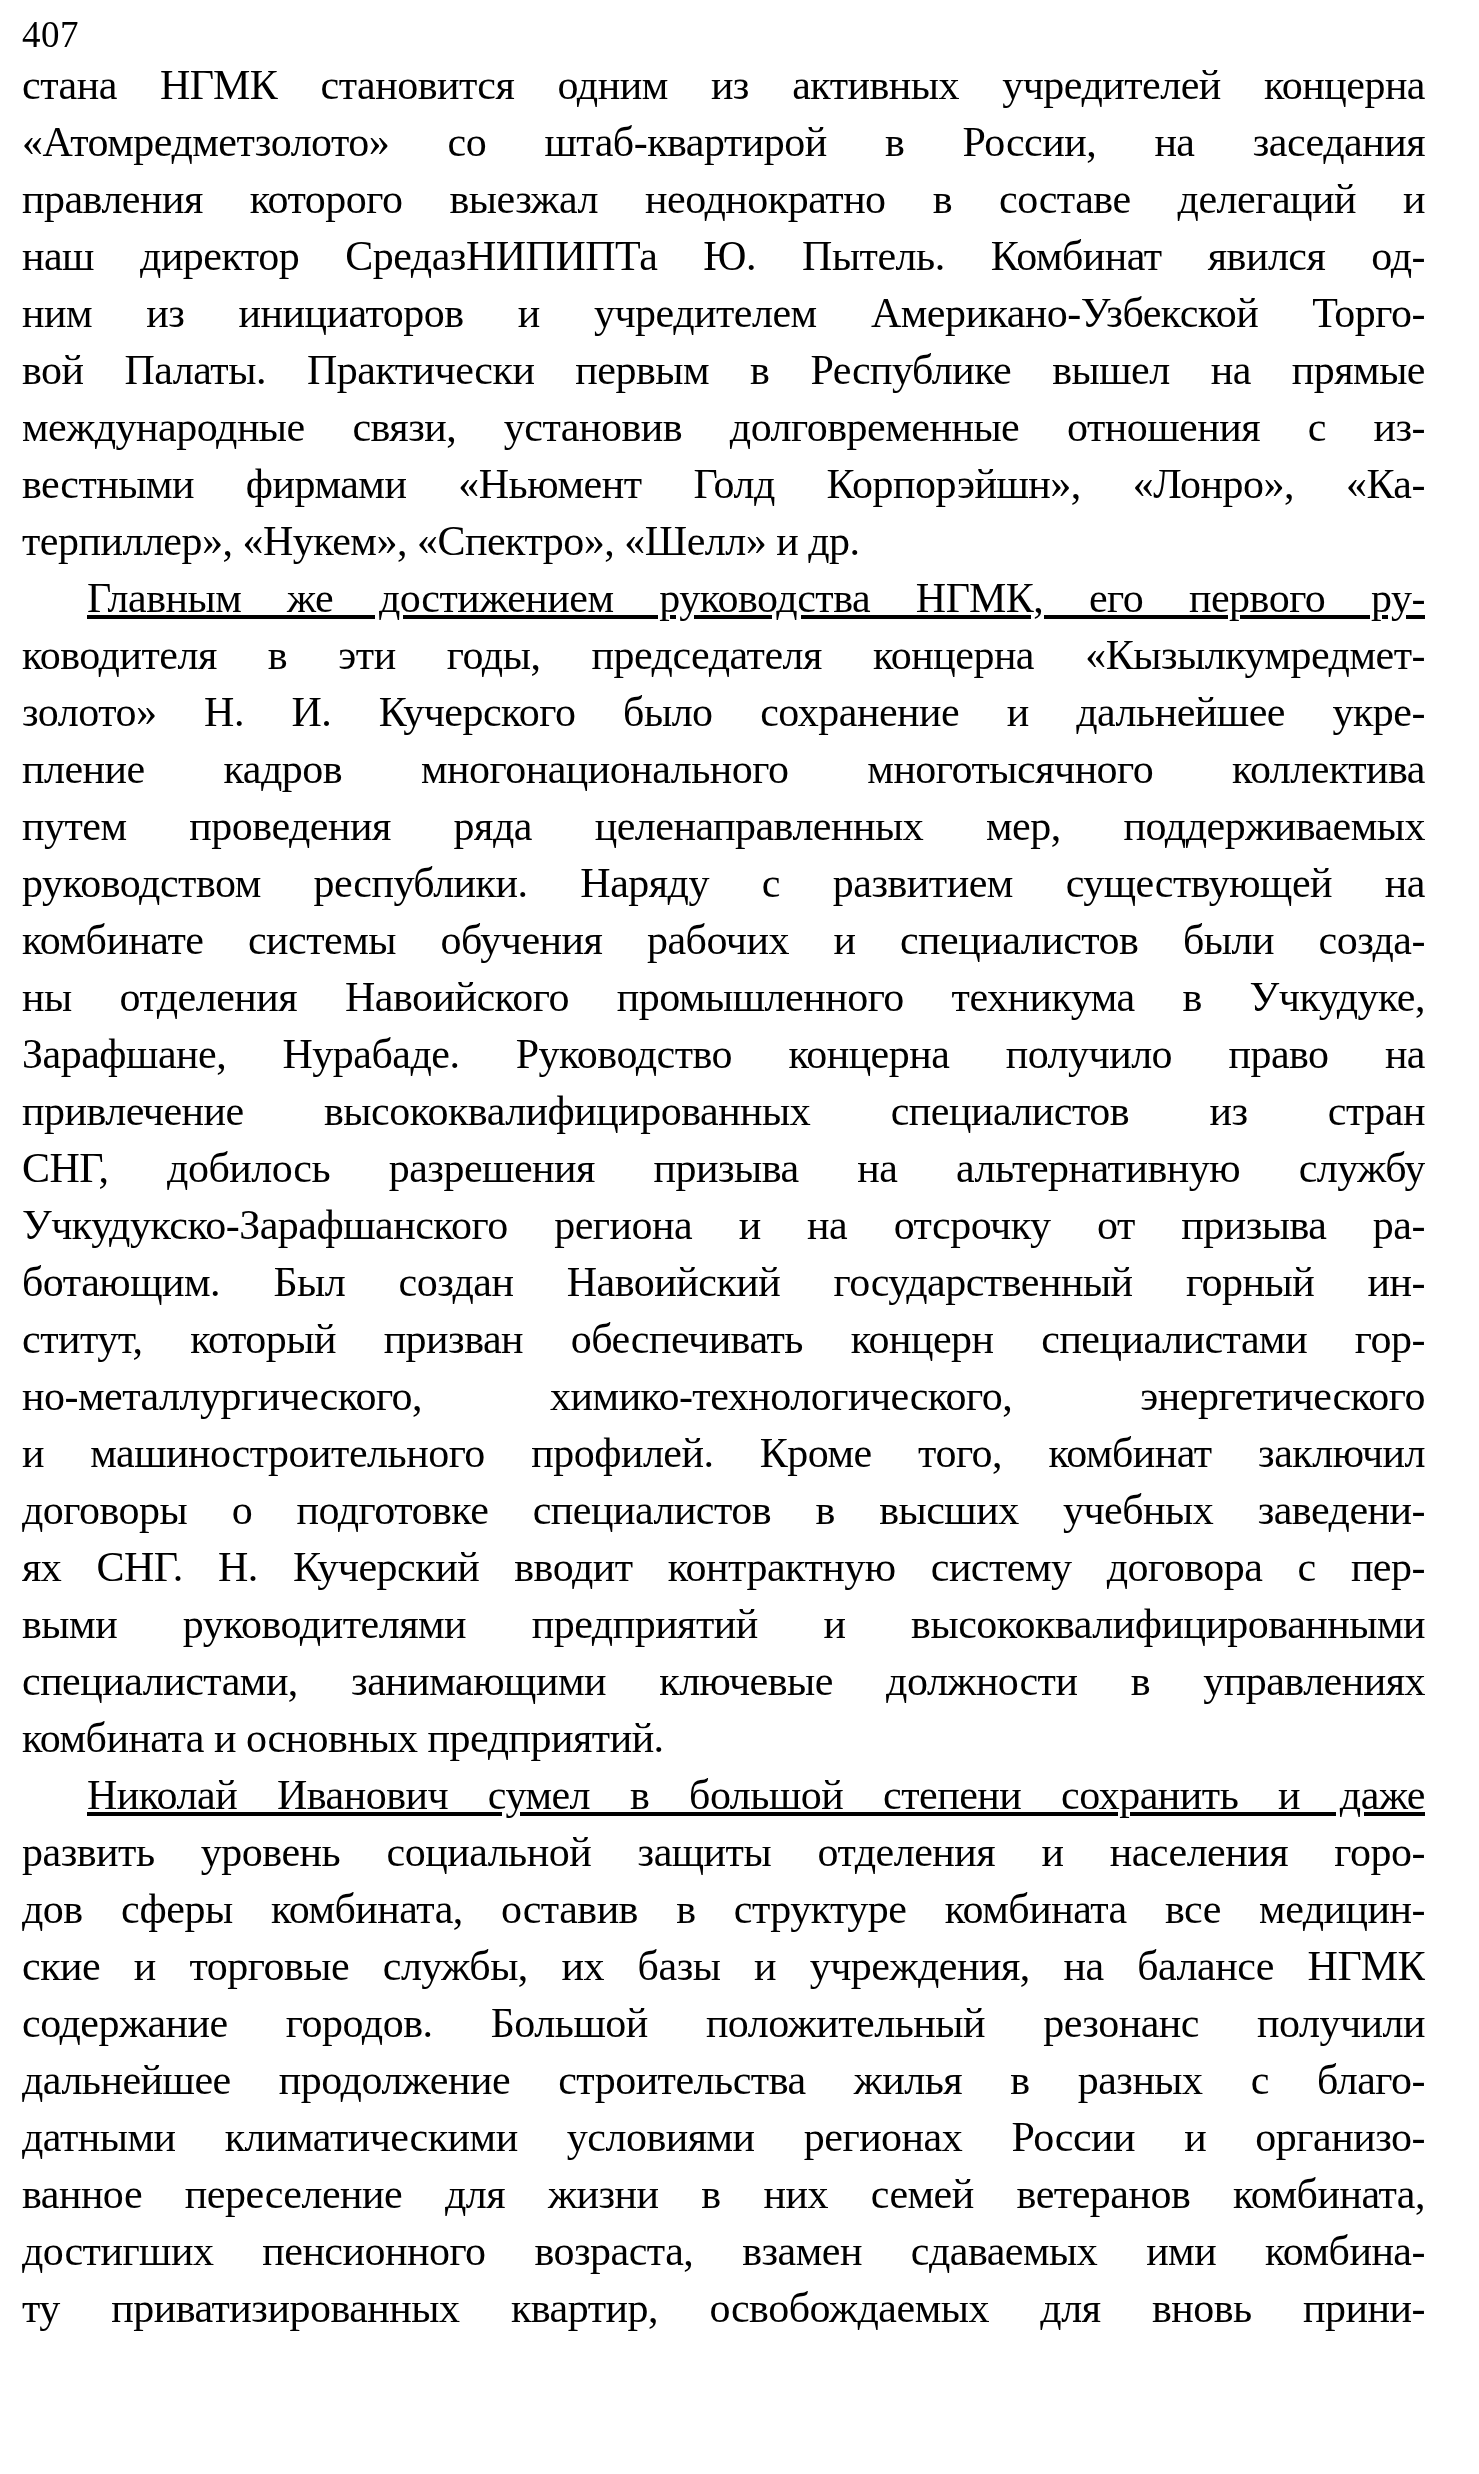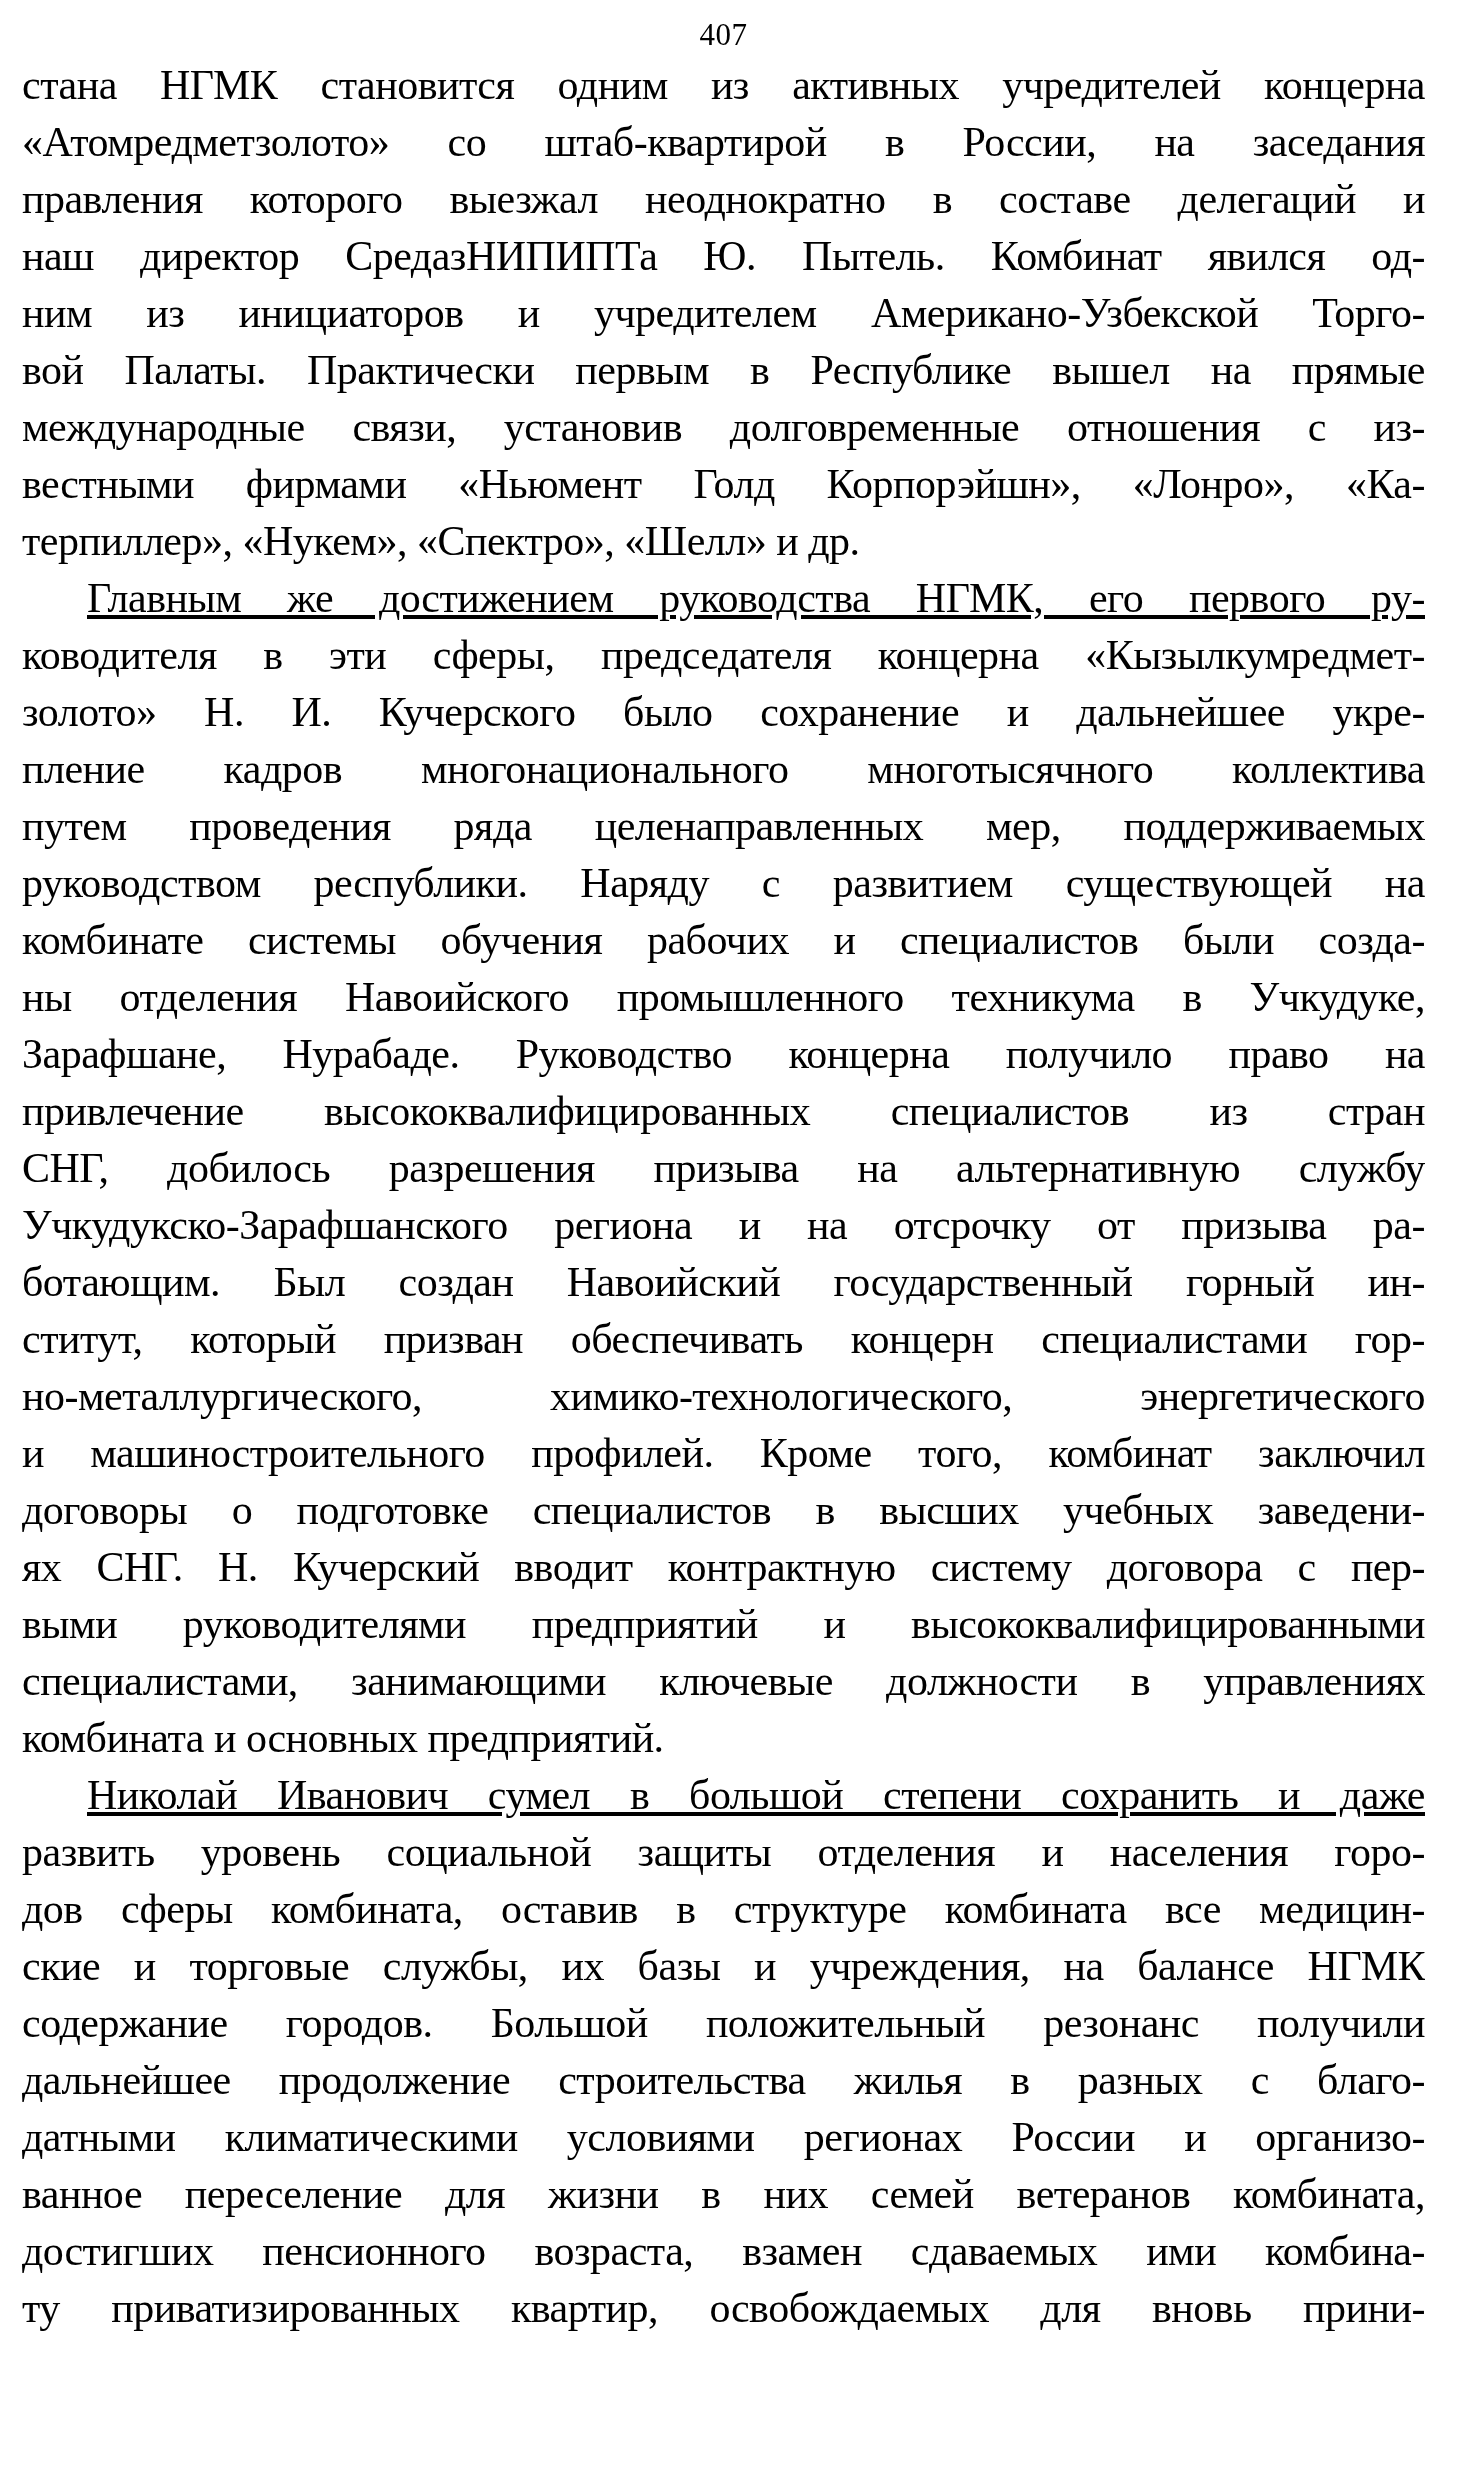--- a/index.html
+++ b/index.html
@@ -12,22 +12,22 @@
     width: 1479px;
     height: 2475px;
     background: #ffffff;
     color: #000000;
     font-family: "Liberation Serif", "DejaVu Serif", serif;
     box-sizing: border-box;
     padding: 13px 54px 0 22px;
     overflow: hidden;
   }
   .page-number {
-    text-align: center;
-    font-size: 31px;
+    text-align: left;
+    font-size: 37px;
     line-height: 44px;
     letter-spacing: 0.5px;
   }
   .text-block {
   }
   .paragraph {
     margin: 0;
   }
   .line {
     font-size: 42px;
@@ -59,21 +59,21 @@
         <div class="line fill">правления которого выезжал неоднократно в составе делегаций и</div>
         <div class="line fill">наш директор СредазНИПИПТа Ю. Пытель. Комбинат явился од-</div>
         <div class="line fill">ним из инициаторов и учредителем Американо-Узбекской Торго-</div>
         <div class="line fill">вой Палаты. Практически первым в Республике вышел на прямые</div>
         <div class="line fill">международные связи, установив долговременные отношения с из-</div>
         <div class="line fill">вестными фирмами «Ньюмент Голд Корпорэйшн», «Лонро», «Ка-</div>
         <div class="line">терпиллер», «Нукем», «Спектро», «Шелл» и др.</div>
       </div>
       <div class="paragraph">
         <div class="line indent fill">Главным же достижением руководства НГМК, его первого ру-</div>
-        <div class="line fill">ководителя в эти сферы, председателя концерна «Кызылкумредмет-</div>
+        <div class="line fill">ководителя в эти годы, председателя концерна «Кызылкумредмет-</div>
         <div class="line fill">золото» Н. И. Кучерского было сохранение и дальнейшее укре-</div>
         <div class="line fill">пление кадров многонационального многотысячного коллектива</div>
         <div class="line fill">путем проведения ряда целенаправленных мер, поддерживаемых</div>
         <div class="line fill">руководством республики. Наряду с развитием существующей на</div>
         <div class="line fill">комбинате системы обучения рабочих и специалистов были созда-</div>
         <div class="line fill">ны отделения Навоийского промышленного техникума в Учкудуке,</div>
         <div class="line fill">Зарафшане, Нурабаде. Руководство концерна получило право на</div>
         <div class="line fill">привлечение высококвалифицированных специалистов из стран</div>
         <div class="line fill">СНГ, добилось разрешения призыва на альтернативную службу</div>
         <div class="line fill">Учкудукско-Зарафшанского региона и на отсрочку от призыва ра-</div>

